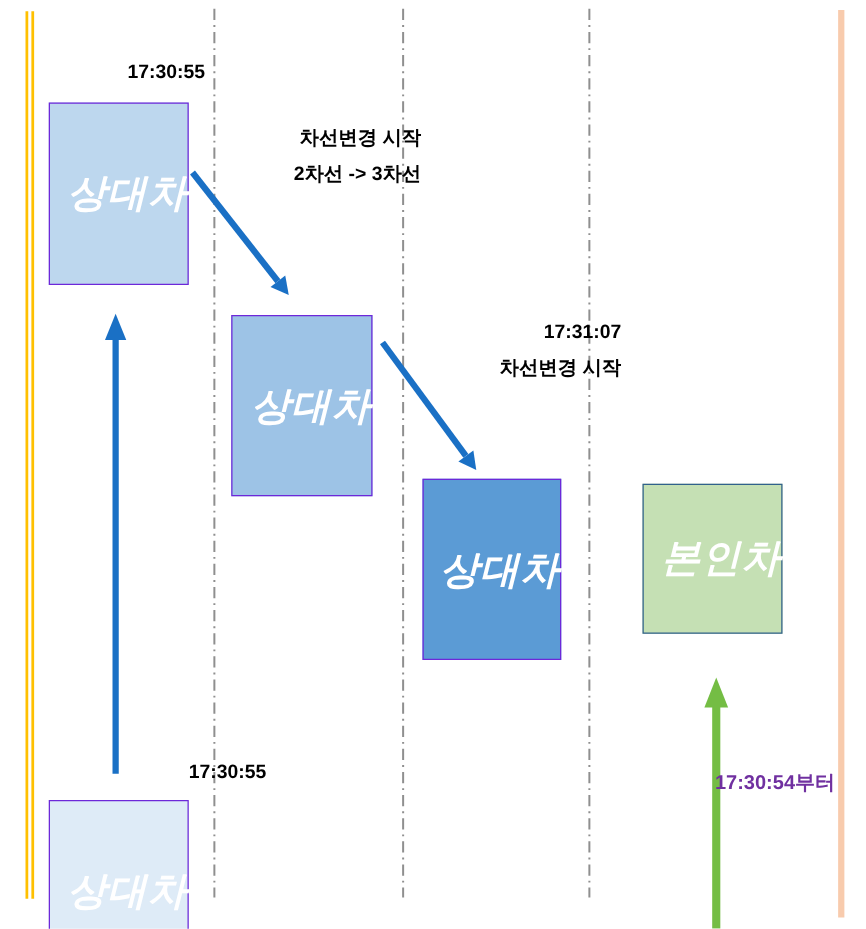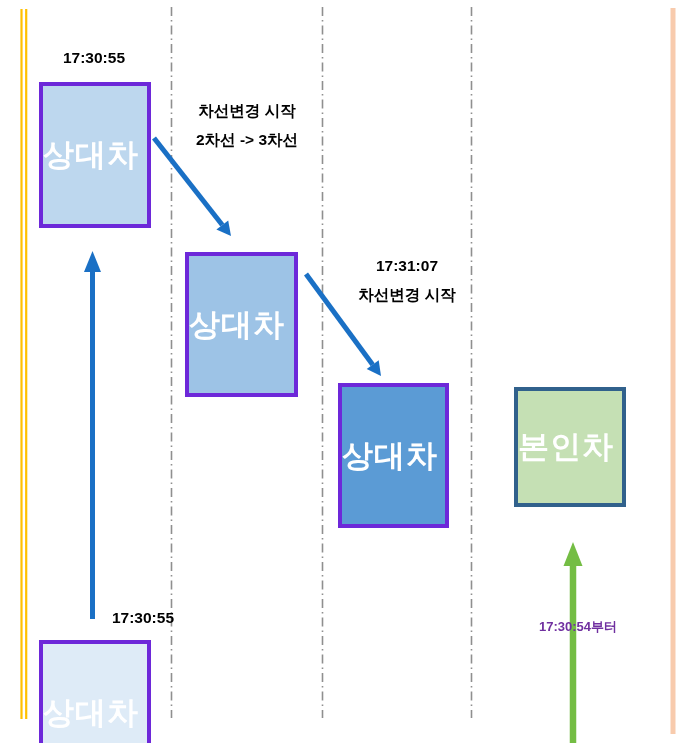--- a/index.html
+++ b/index.html
@@ -17,52 +17,53 @@
   #road-svg {
     position: absolute; left: 0; top: 0;
     width: 693px; height: 743px;
     z-index: 1;
   }
   .vehicle-box {
     position: absolute;
     box-sizing: border-box;
     display: flex;
     align-items: center;
-    justify-content: flex-start;
+    justify-content: flex-end;
     z-index: 2;
-    border: 4px solid #6d28d9;
+    border: 1px solid #6d28d9;
+    font-style: italic;
   }
   .vehicle-label {
     color: #ffffff;
     font-weight: bold;
     font-size: 31px;
     letter-spacing: 1px;
     white-space: nowrap;
   }
   .box-1 { left: 39px;  top: 82px;  width: 112px; height: 146px; background: #BDD7EE; }
   .box-2 { left: 185px; top: 252px; width: 113px; height: 145px; background: #9DC3E6; }
   .box-3 { left: 338px; top: 383px; width: 111px; height: 145px; background: #5B9BD5; }
   .box-4 { left: 39px;  top: 640px; width: 112px; height: 146px; background: #DEEBF7; }
   .box-own { left: 514px; top: 387px; width: 112px; height: 120px; background: #C5E0B4; border-color: #31618C; }
   .note {
     position: absolute;
     z-index: 3;
-    text-align: center;
+    text-align: right;
     color: #000000;
     font-weight: bold;
     font-size: 15.5px;
     line-height: 28.5px;
     white-space: nowrap;
   }
   .note div { white-space: nowrap; }
   .ts-top    { left: 24px;  top: 44px;  width: 140px; }
   .lc1-note  { left: 157px; top: 97px;  width: 180px; }
   .lc2-note  { left: 317px; top: 252px; width: 180px; }
   .ts-bottom { left: 73px;  top: 604px; width: 140px; }
-  .own-note  { left: 488px; top: 612px; width: 180px; color: #7030A0; font-size: 13px; line-height: 29.5px; }
+  .own-note  { left: 488px; top: 612px; width: 180px; color: #7030A0; font-size: 16px; line-height: 29.5px; }
 </style>
 </head>
 <body>
 
 <div id="canvas">
 
   <svg id="road-svg" viewBox="0 0 693 743" xmlns="http://www.w3.org/2000/svg">
 
     <line x1="21.5" y1="9" x2="21.5" y2="719" stroke="#FFC000" stroke-width="2.2"></line>
     <line x1="26.2" y1="9" x2="26.2" y2="719" stroke="#FFC000" stroke-width="2.2"></line>

